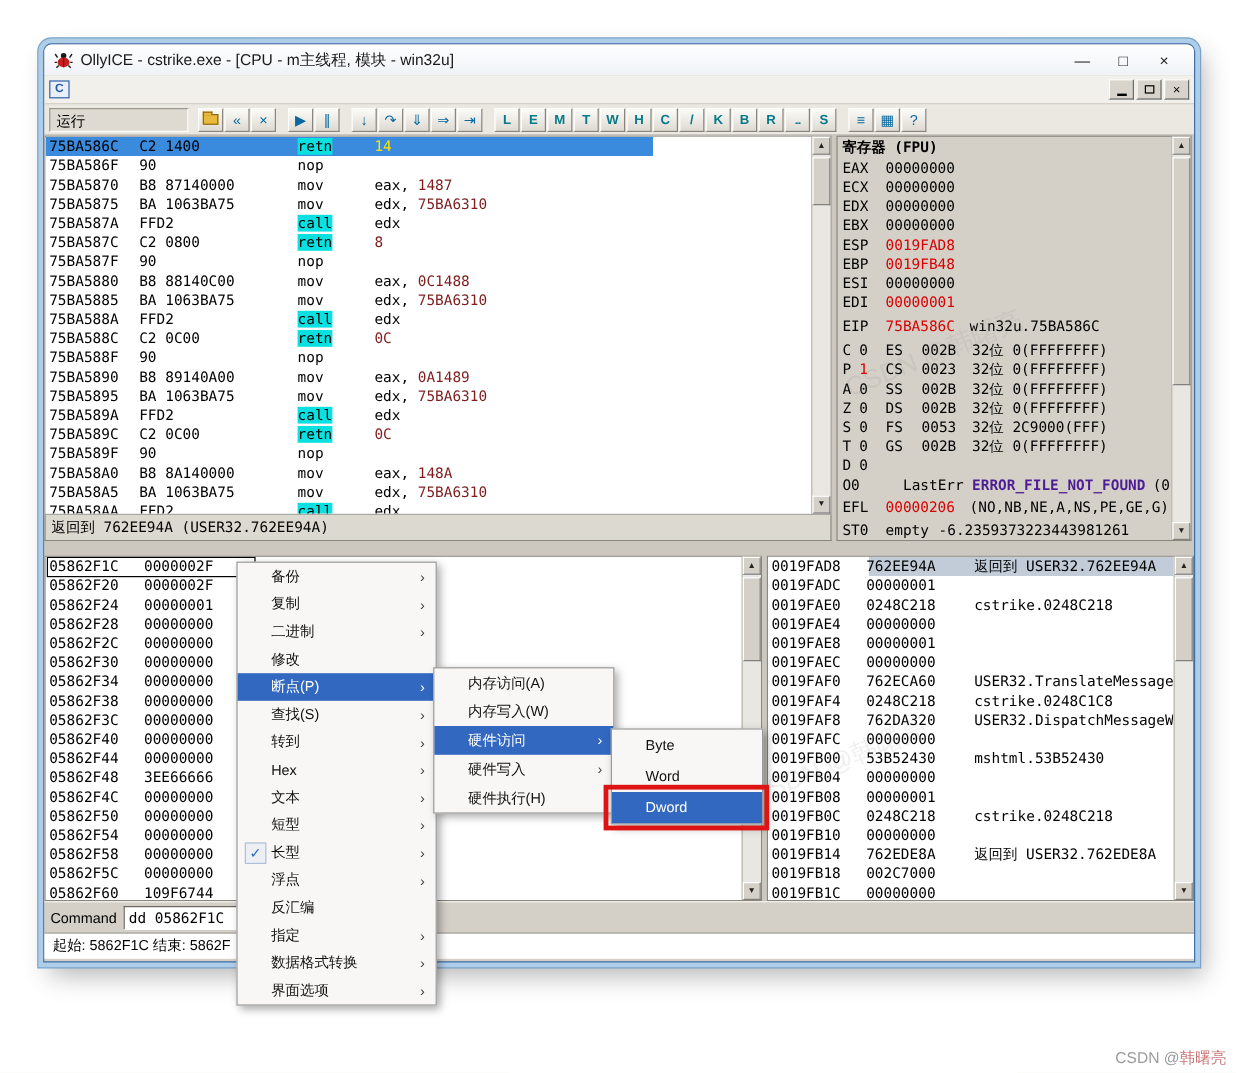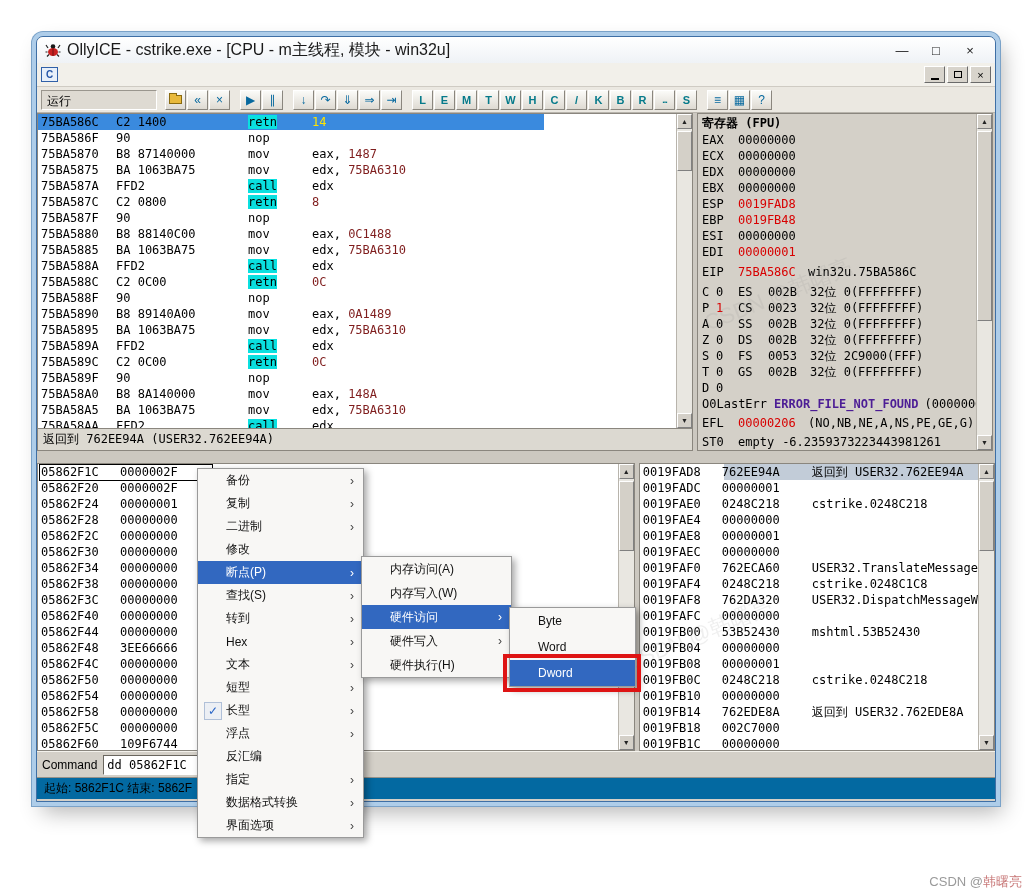--- a/index.html
+++ b/index.html
@@ -9,21 +9,21 @@
 
   
   .win { position:absolute; left:36px; top:36px; width:960px; height:766px;
          display:flex; flex-direction:column; background:#D4D0C8;
          border:1px solid #3E6FA5; border-radius:7px 7px 0 0;
          box-shadow:0 0 0 4px #AECDE9, 0 0 0 5px #7AA2C8, 6px 10px 22px rgba(0,0,0,.3); }
 
   .titlebar { height:26px; display:flex; align-items:center; background:linear-gradient(#FFFFFF,#EFF2F6);
               border-radius:6px 6px 0 0; padding:0 8px; flex:0 0 auto; }
   .app-icon { width:16px; height:16px; margin-right:6px; display:inline-flex; }
-  .title-text { font-size:16px; color:#1a1a1a; white-space:nowrap; }
+  .title-text { font-size:13px; color:#1a1a1a; white-space:nowrap; }
   .win-ctrls { margin-left:auto; display:flex; }
   .wc { width:34px; text-align:center; font-size:13px; color:#222; cursor:default; }
 
   .menubar { height:24px; display:flex; align-items:center; background:#F2F0EA;
              border-bottom:1px solid #CFCBC3; padding:0 4px; flex:0 0 auto; }
   .mdi-icon { width:17px; height:15px; border:1px solid #3060A8; color:#2858A8; font-weight:bold; font-size:10px;
               display:inline-flex; align-items:center; justify-content:center; background:#E8F0FA; margin-right:5px; }
   .menu-items { display:flex; }
   .menu-item { padding:3px 9px; font-size:12px; color:#000; white-space:nowrap; }
   .mdi-ctrls { margin-left:auto; display:flex; }
@@ -69,21 +69,21 @@
   .regs { width:296px; display:flex; border:1px solid #8A867E; background:#D4D0C8; }
   .regs-inner { flex:1; overflow:hidden; font-family:"DejaVu Sans Mono",monospace; font-size:12px; color:#000; }
   .reg-header { height:18px; line-height:18px; font-weight:bold; padding-left:4px; white-space:nowrap; }
   .rline { height:16px; line-height:16px; display:flex; white-space:pre; padding-left:4px; overflow:hidden; }
   .rgap { width:100%; }
   .rname { width:36px; }
   .rval { width:70px; }
   .rcmt { flex:1; overflow:hidden; }
   .red { color:#D80000; }
   .fl { width:14px; } .fv { width:22px; } .seg { width:30px; } .sv { width:42px; } .det { flex:1; overflow:hidden; }
-  .le-label { margin-right:7px; }
+  .le-label { margin-right:7px;padding-left:36px; }
   .le-val { color:#4c1d95; font-weight:bold; }
   .le-extra { margin-left:6px; }
   .st-status { margin-right:8px; }
 
   .hsplit { height:12px; background:#CCC8C0; flex:0 0 auto; }
 
   .bottom { height:288px; display:flex; background:#CCC8C0; flex:0 0 auto; }
   .dump-wrap { width:600px; margin-right:4px; border:1px solid #8A867E; display:flex; background:#fff; }
   .dump { flex:1; overflow:hidden; font-family:"DejaVu Sans Mono",monospace; font-size:12px; }
   .drow2 { height:16px; line-height:16px; display:flex; white-space:pre; position:relative; color:#000; }
@@ -105,21 +105,21 @@
             font-size:7px; text-align:center; color:#222; line-height:13px; }
   .sb-track { flex:1; position:relative; }
   .sb-thumb { position:absolute; left:0; width:100%; background:#D4D0C8;
               border:1px solid; border-color:#FFF #808080 #808080 #FFF; }
 
   .cmdbar { height:26px; display:flex; align-items:center; background:#D4D0C8; padding:0 5px;
             border-top:1px solid #F4F2EC; flex:0 0 auto; }
   .cmd-label { font-size:12px; margin-right:6px; color:#000; }
   .cmd-input { width:256px; height:20px; border:1px solid; border-color:#6A665E #FFF #FFF #6A665E;
                background:#FFF; font-family:"DejaVu Sans Mono",monospace; font-size:12px; padding:0 3px; color:#000; }
-  .statusbar { height:22px; background:#0369a1; border-top:1px solid #96928A; font-size:12px;
+  .statusbar { height:22px; background:#ffffff; border-top:1px solid #96928A; font-size:12px;
                display:flex; align-items:center; padding:0 7px; color:#000; flex:0 0 auto; }
 
   
   .ctx { position:absolute; background:#F8F7F5; border:1px solid #9A9A9A;
          box-shadow:3px 3px 7px rgba(0,0,0,.35); z-index:50; }
   #ctxBp { z-index:51; } #ctxHw { z-index:52; }
   .cmi { height:23px; display:flex; align-items:center; font-size:12px; color:#111; padding:0 2px; white-space:nowrap; }
   #ctxBp .cmi { height:24px; } #ctxHw .cmi { height:26px; }
   .cmi.hl { background:#3268C0; color:#FFF; }
   .cmi-check { width:26px; text-align:center; color:#2A66C8; font-size:12px; flex:0 0 auto; }

